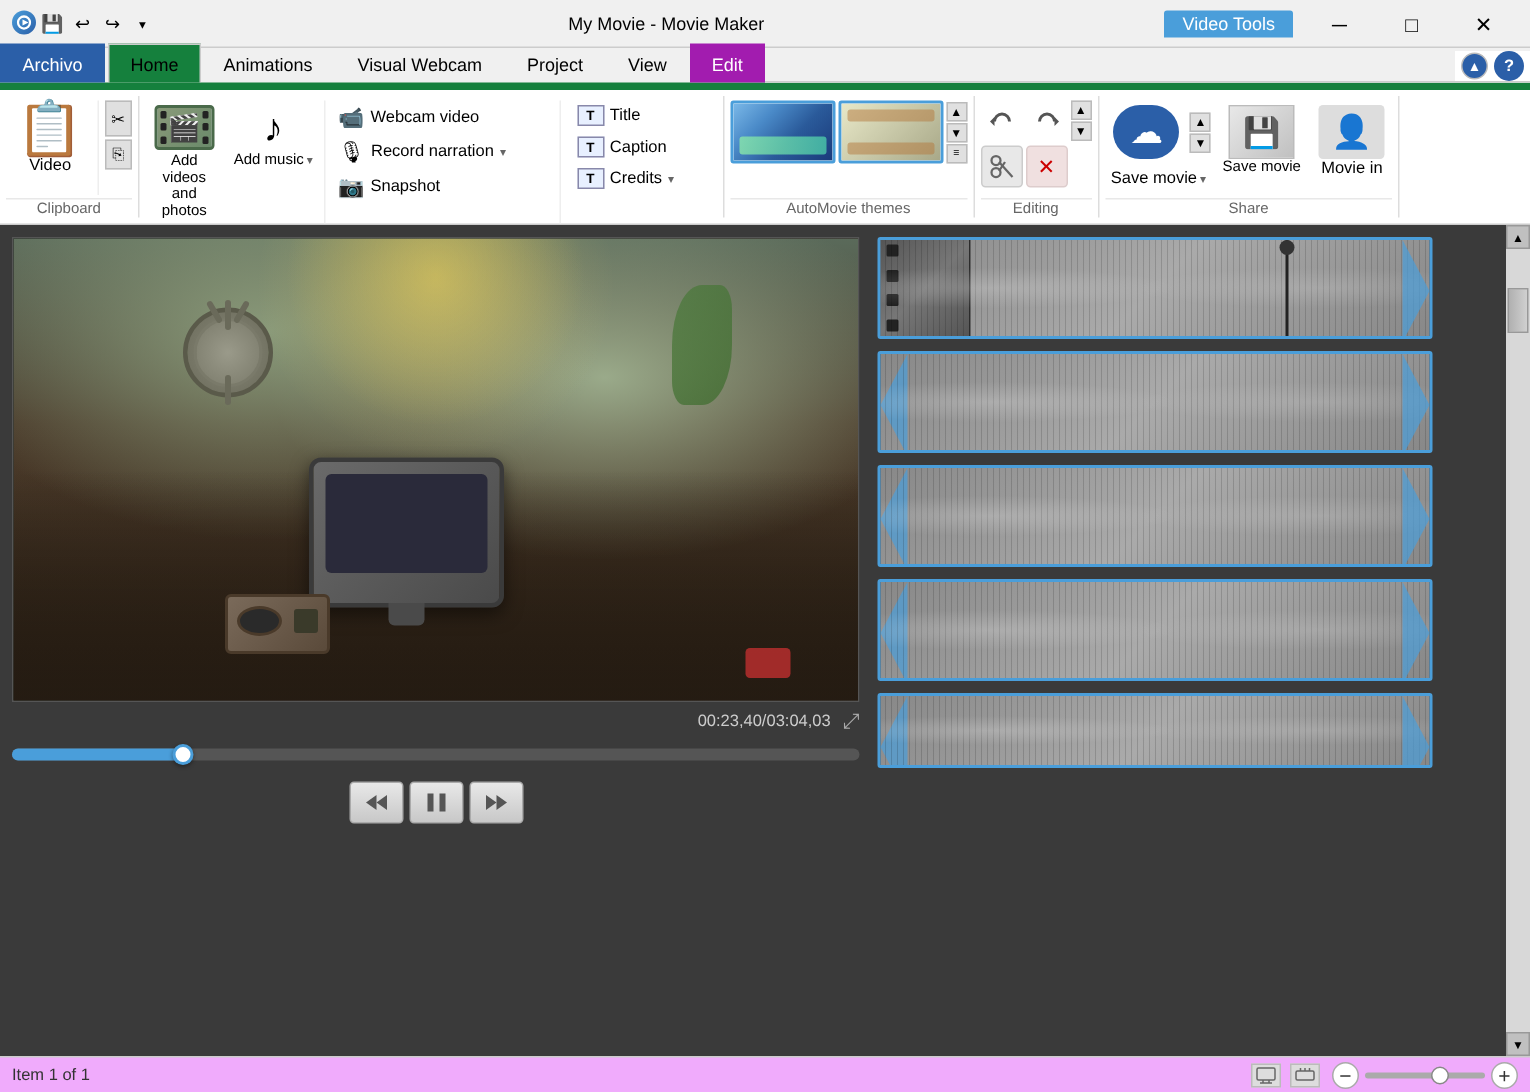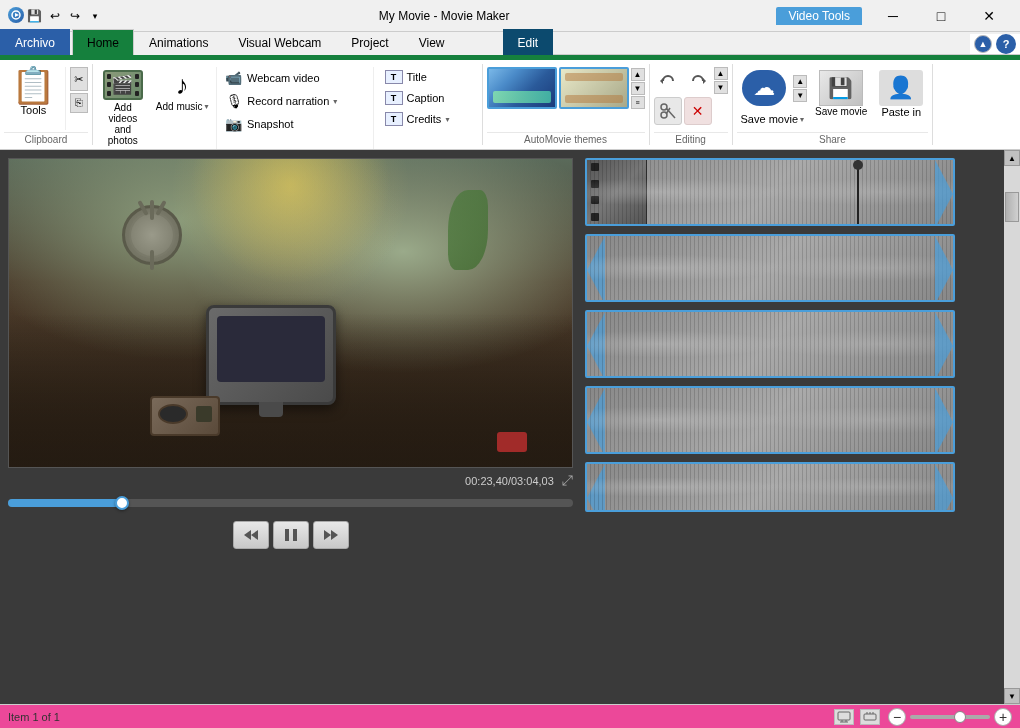--- a/index.html
+++ b/index.html
@@ -51,23 +51,22 @@
       border-color: #ccc;
       border-bottom-color: white;
       z-index: 1;
     }
     .ribbon-tab.archivo {
       background: #2b5fa8;
       color: white;
       margin-right: 2px;
     }
     .ribbon-tab.edit-tab {
-      background: #0c4a6e;
+      background: #a21caf;
       color: white;
-      margin-left: 43px;
     }
 
     
     .ribbon {
       background: white;
       border-bottom: 1px solid #ccc;
       display: flex;
       align-items: stretch;
       padding: 4px 0;
       height: 90px;
@@ -394,21 +393,21 @@
     .film-hole {
       width: 8px;
       height: 8px;
       background: #222;
       border-radius: 1px;
     }
 
     
     .status-bar {
       height: 24px;
-      background: #ec4899;
+      background: #f0abfc;
       border-top: 1px solid #ccc;
       display: flex;
       align-items: center;
       padding: 0 8px;
       font-size: 11px;
       color: #333;
     }
     .status-right {
       margin-left: auto;
       display: flex;
@@ -697,21 +696,21 @@
   </div>
 </div>
 
 <div class="ribbon">
   <div class="ribbon-content">
 
     <div class="group-wrapper">
       <div class="group-items">
         <div style="display:flex; flex-direction:column; align-items:center; cursor:pointer; padding: 0 6px; border:1px solid transparent; border-radius:3px;">
           <div style="font-size:36px; line-height:1;">📋</div>
-          <div style="font-size:11px;">Tools</div>
+          <div style="font-size:11px;">Video</div>
         </div>
         <div style="display:flex; flex-direction:column; gap:2px; border-left:1px solid #eee; padding-left:4px;">
           <div style="width:18px; height:24px; background:#e0e0e0; border:1px solid #bbb; display:flex; align-items:center; justify-content:center; font-size:11px; cursor:pointer;">✂</div>
           <div style="width:18px; height:20px; background:#e0e0e0; border:1px solid #bbb; display:flex; align-items:center; justify-content:center; font-size:10px; cursor:pointer;">⎘</div>
         </div>
       </div>
       <div class="group-label-row">Clipboard</div>
     </div>
 
     <div class="group-wrapper">
@@ -864,21 +863,21 @@
           </div>
         </div>
 
         <div style="display:flex; flex-direction:column; align-items:center; cursor:pointer; padding:2px 4px; border:1px solid transparent; border-radius:3px;">
           <div style="width:44px; height:36px; border:1px solid #bbb; background:linear-gradient(135deg,#e8e8e8,#c0c0c0); display:flex; align-items:center; justify-content:center; font-size:20px;">💾</div>
           <div style="font-size:10px;">Save movie</div>
         </div>
 
         <div style="display:flex; flex-direction:column; align-items:center; cursor:pointer; padding:2px 4px; border:1px solid transparent; border-radius:3px;">
           <div class="person-icon-container">👤</div>
-          <div style="font-size:11px;">Paste in</div>
+          <div style="font-size:11px;">Movie in</div>
         </div>
       </div>
       <div class="group-label-row">Share</div>
     </div>
 
   </div>
 </div>
 
 <div class="main-content">
 

